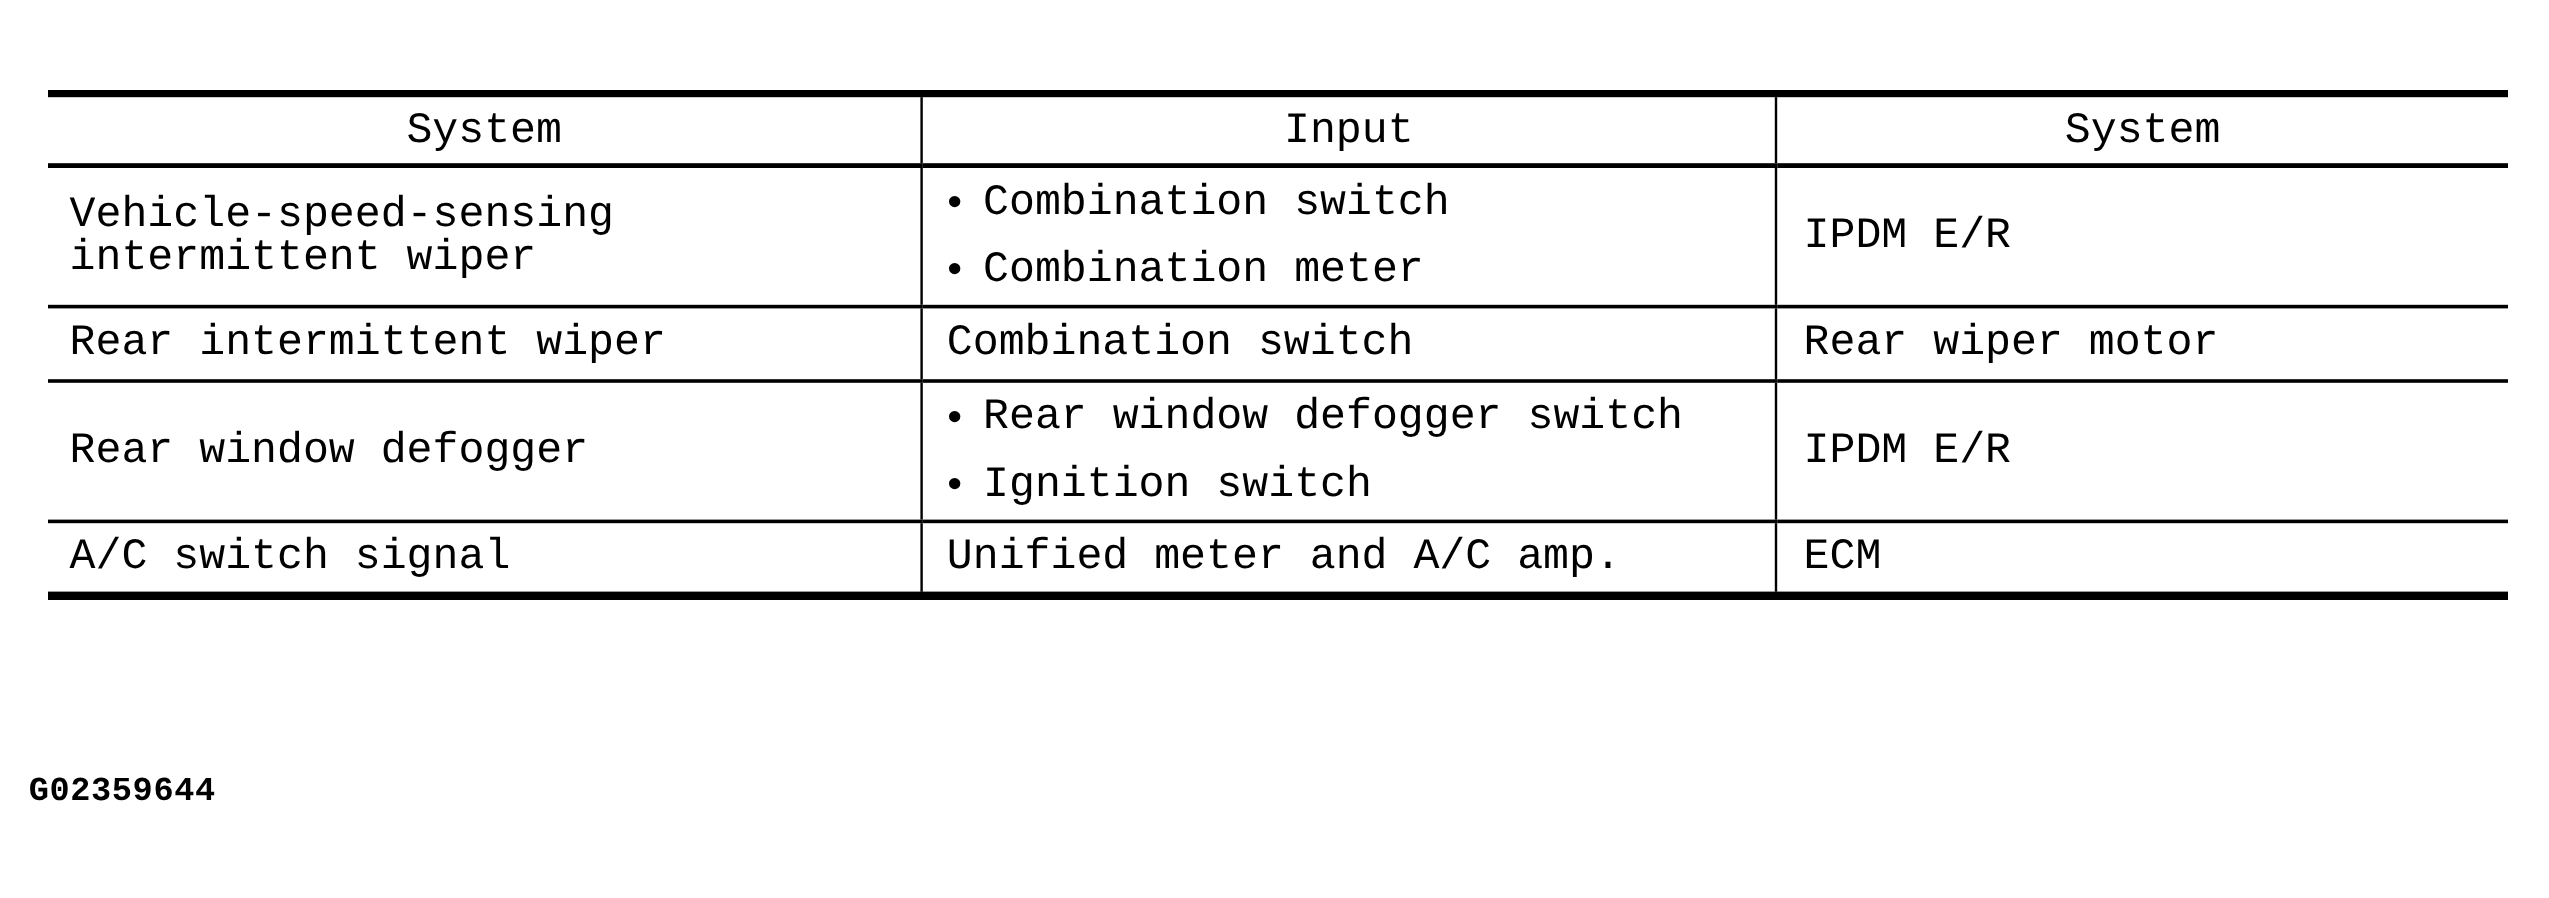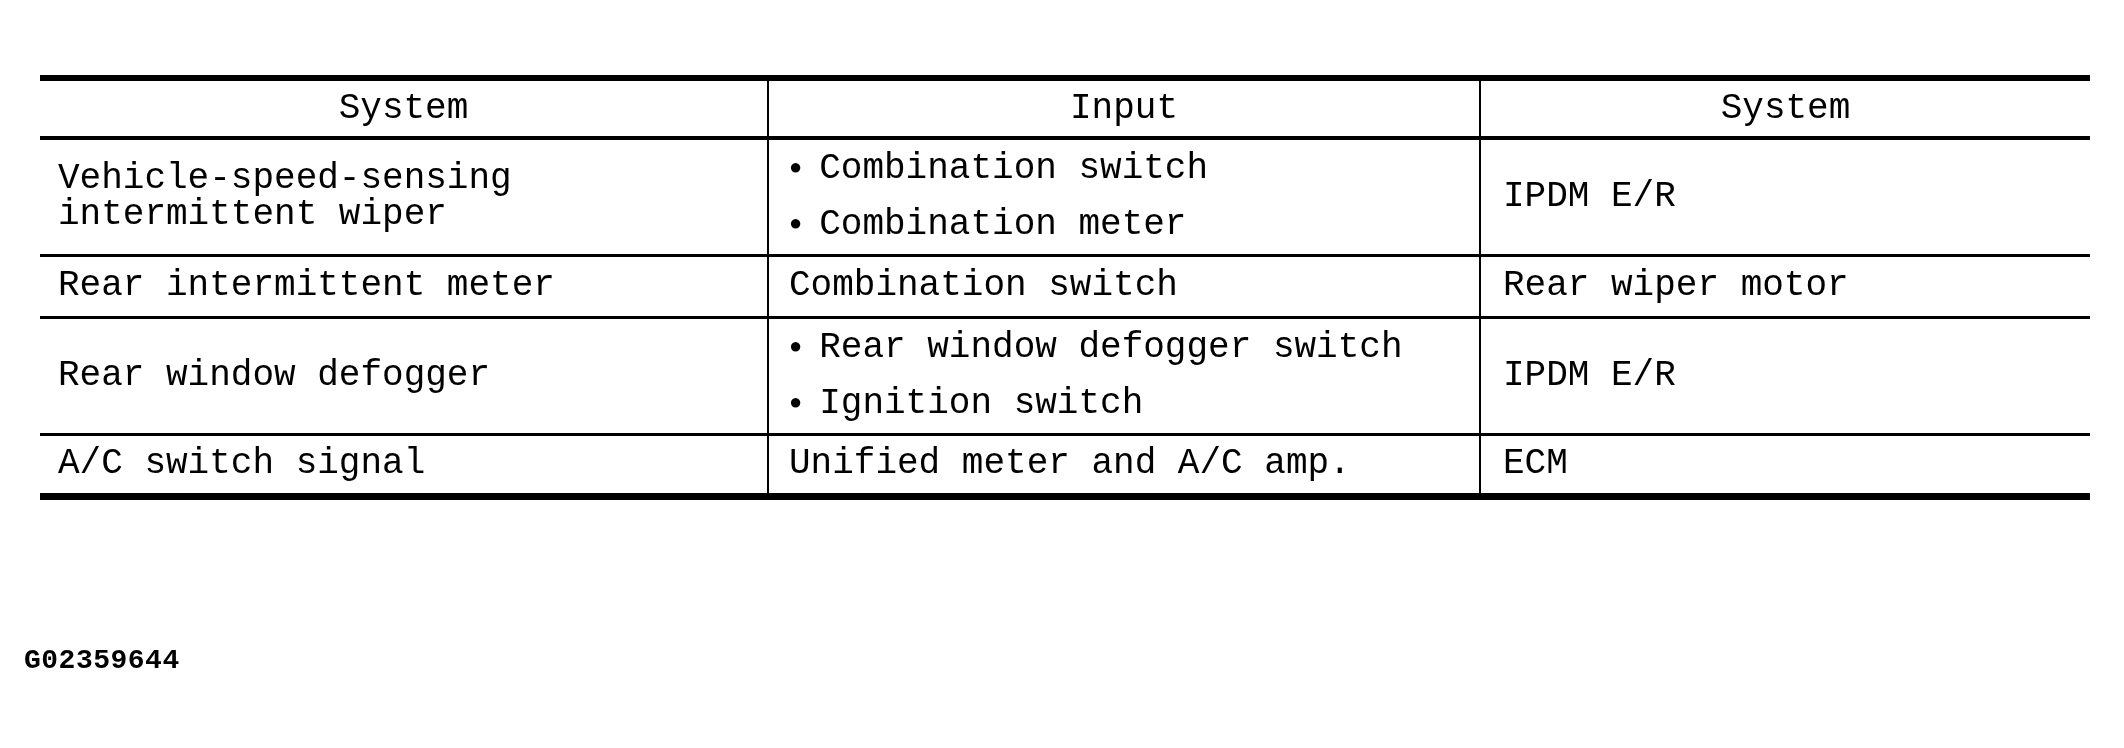--- a/index.html
+++ b/index.html
@@ -105,21 +105,21 @@
             </div>
             <div class="input-line">
               <span class="bullet">●</span>
               <span>Combination meter</span>
             </div>
           </td>
     <td class="output-cell">IPDM E/R</td>
   </tr>
 
   <tr style="height: 62px;">
-    <td class="system-cell">Rear intermittent meter</td>
+    <td class="system-cell">Rear intermittent wiper</td>
     <td class="input-cell">
             <div class="input-line">
               <span>Combination switch</span>
             </div>
           </td>
     <td class="output-cell">Rear wiper motor</td>
   </tr>
 
   <tr style="height: 117px;">
     <td class="system-cell">Rear window defogger</td>

